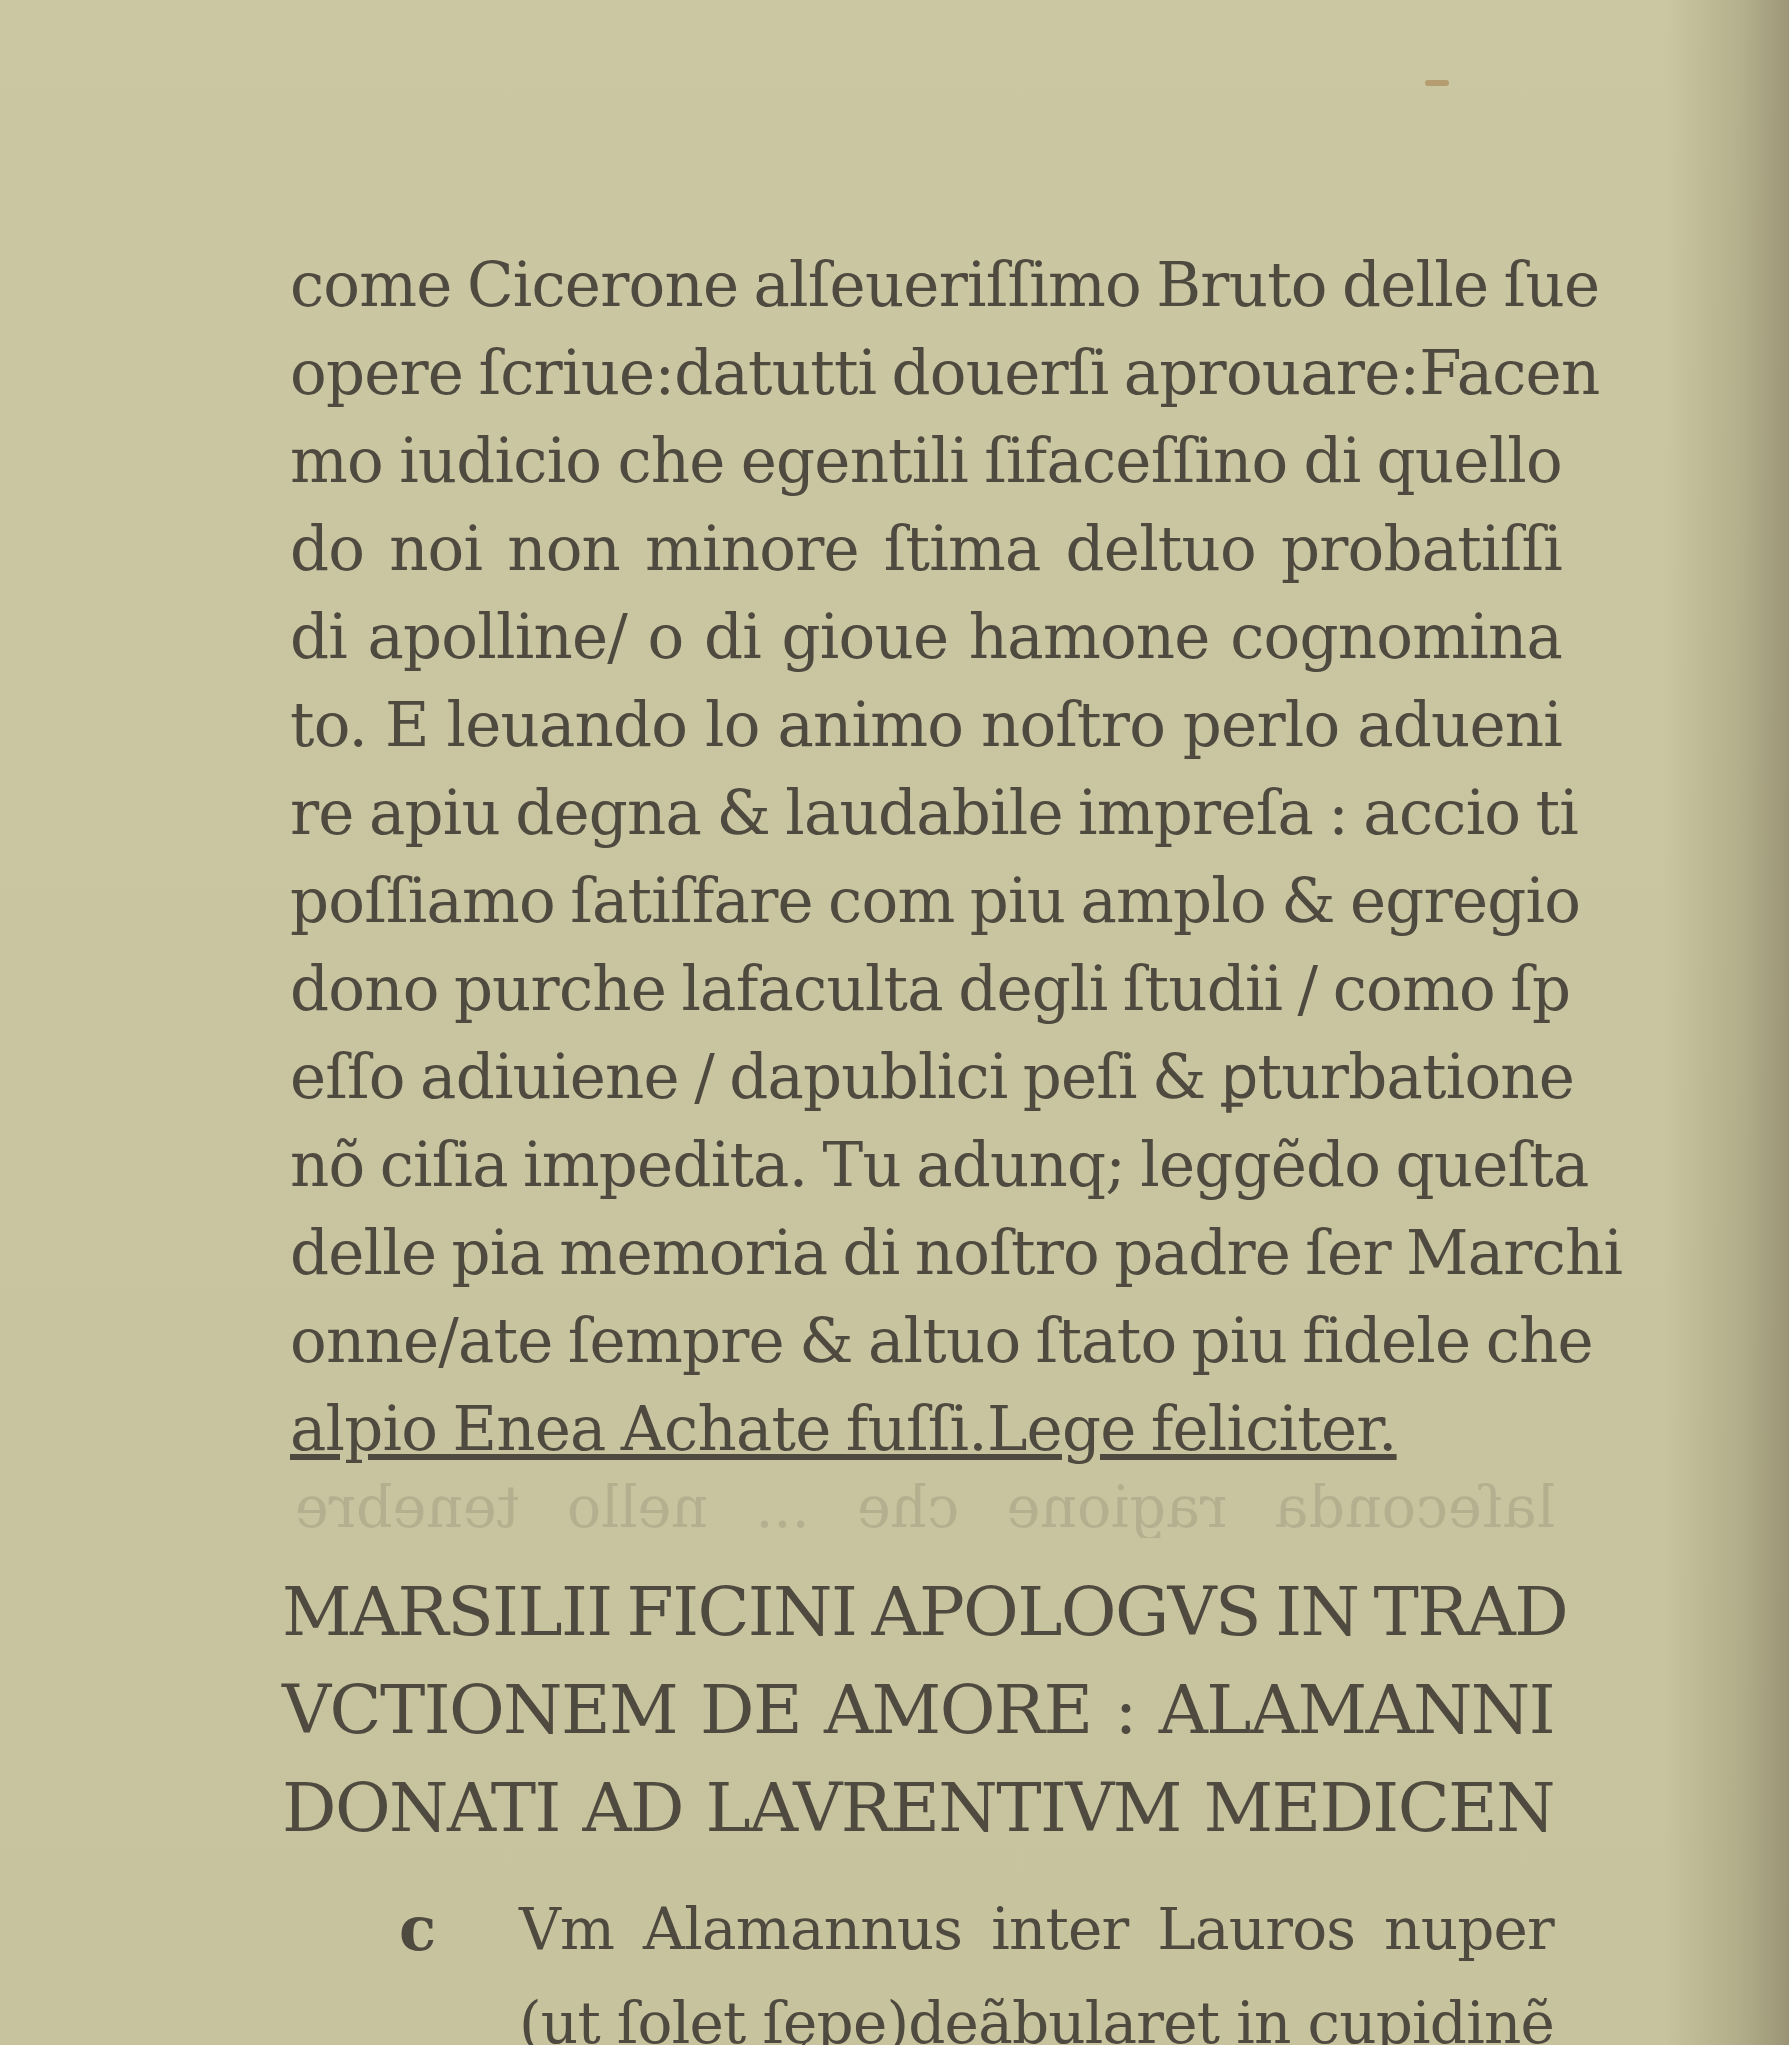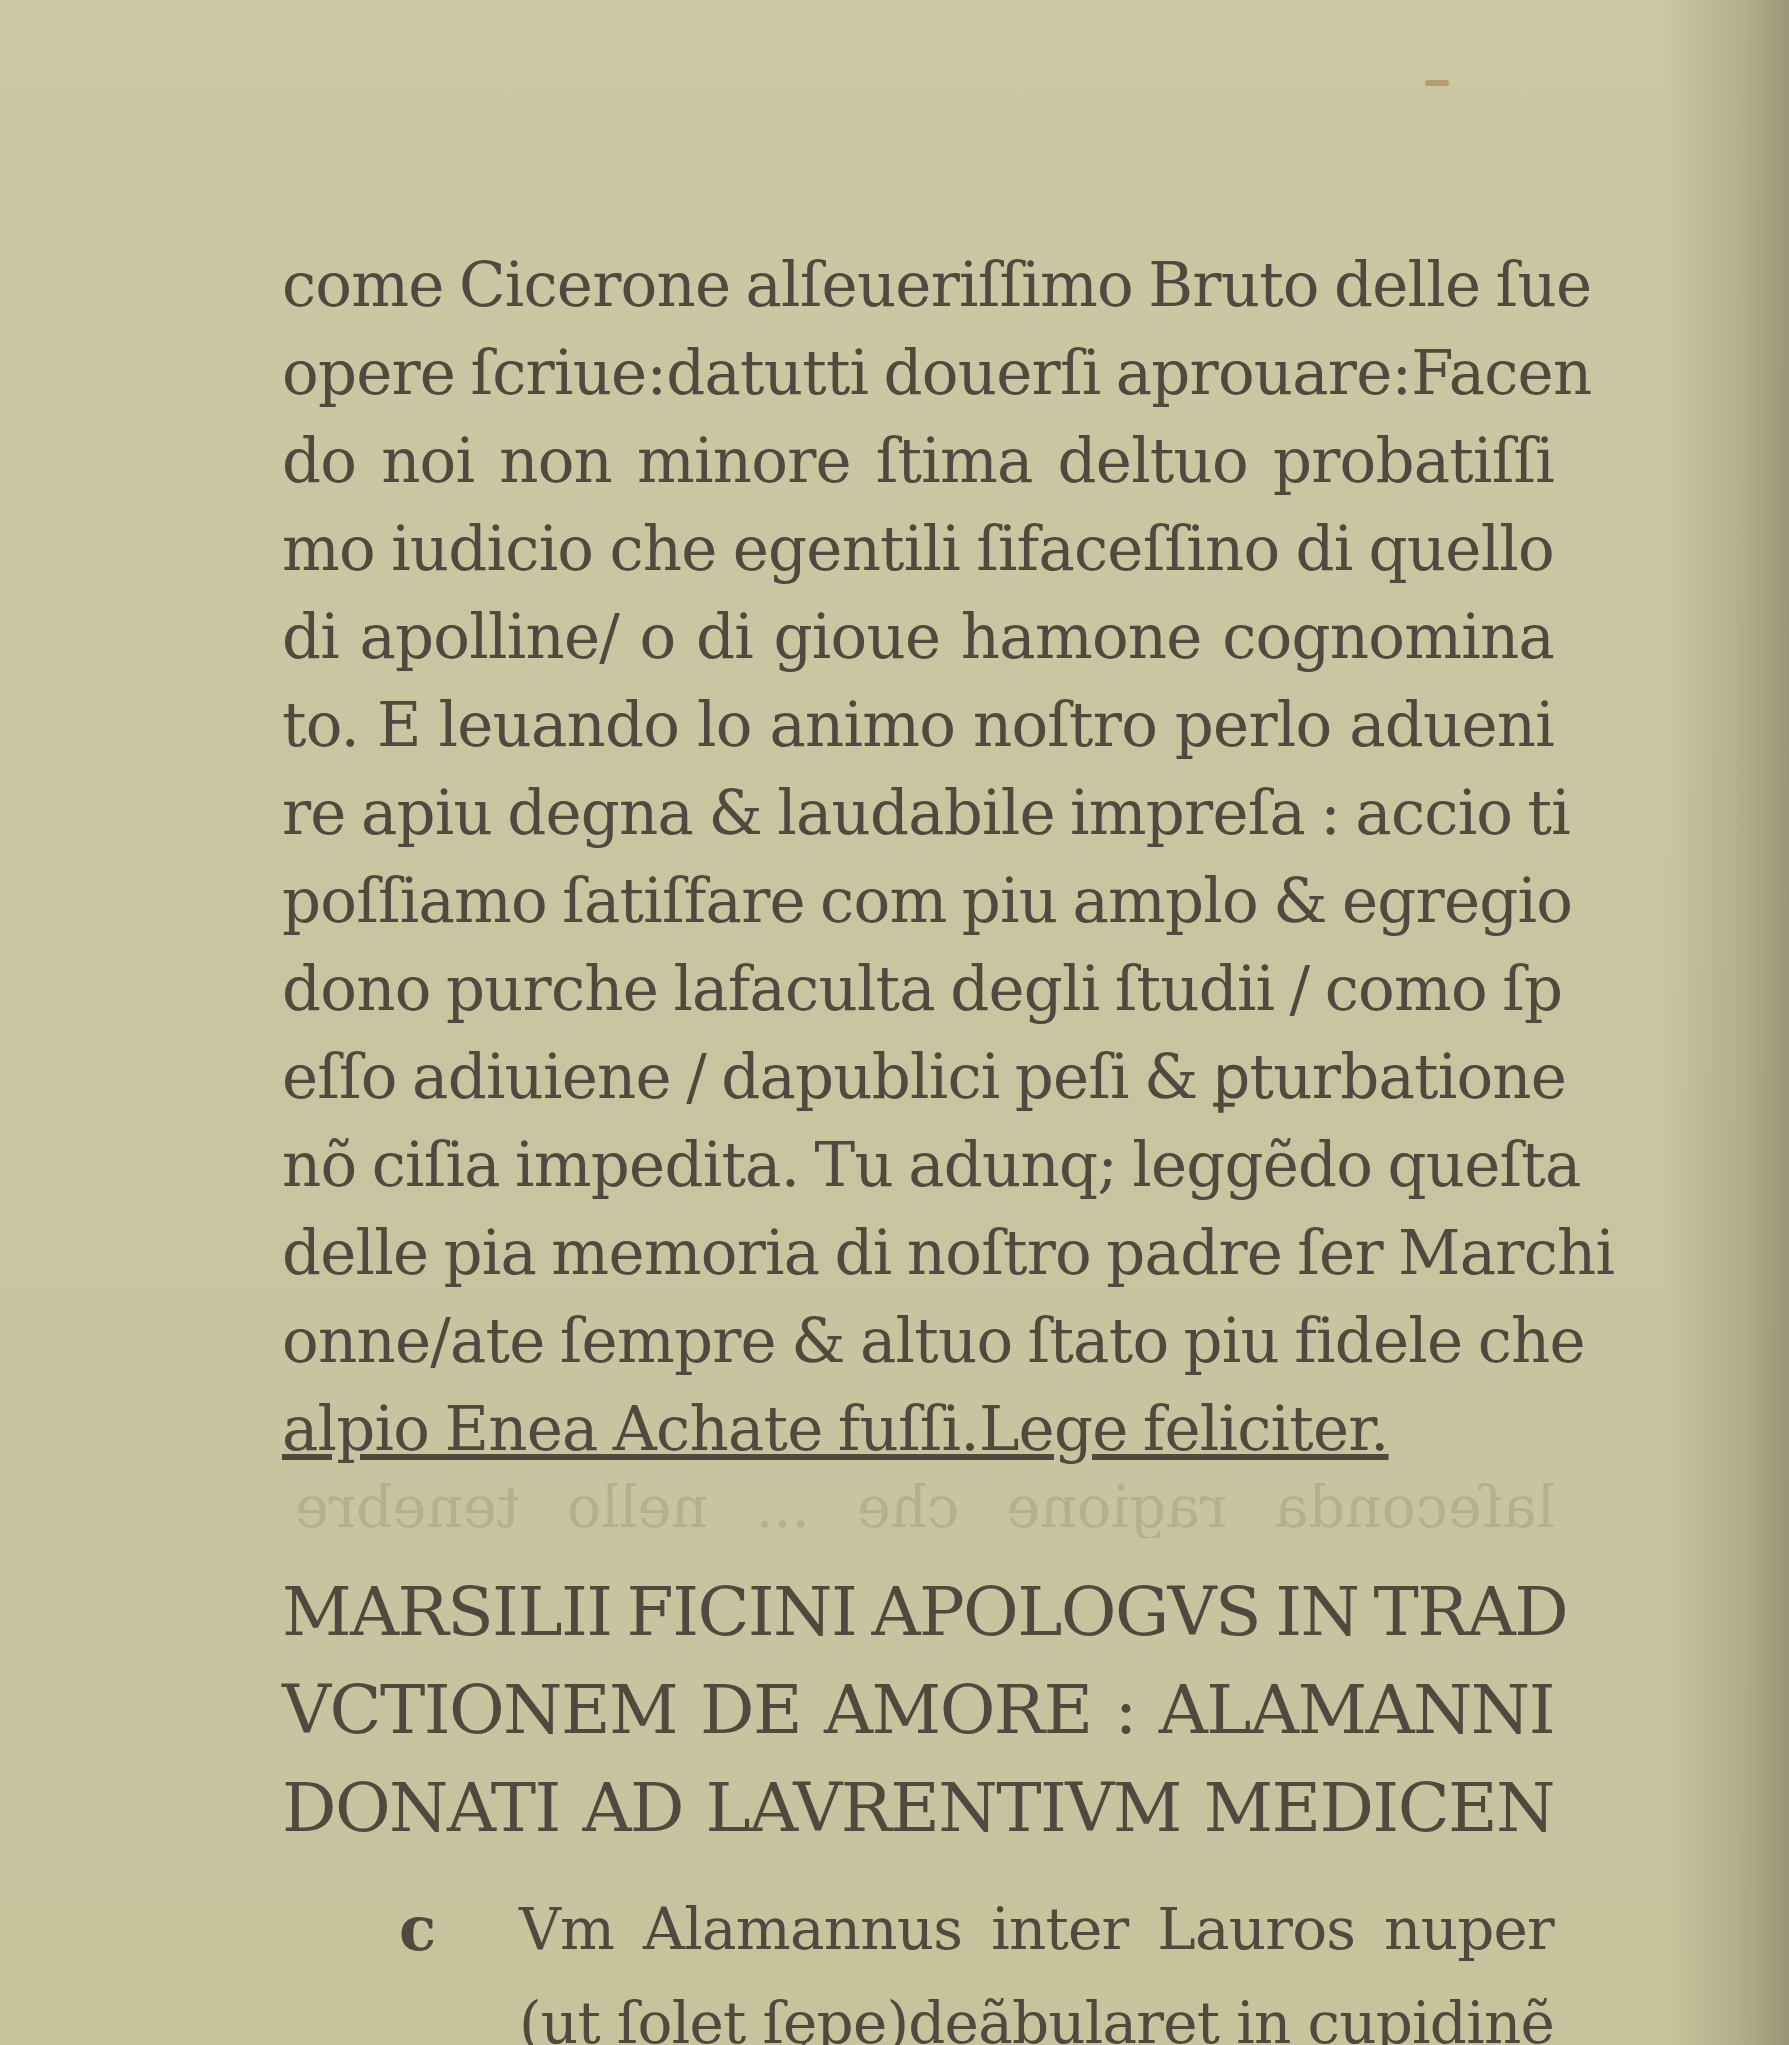--- a/index.html
+++ b/index.html
@@ -13,21 +13,21 @@
       linear-gradient(to right, rgba(0,0,0,0) 0%, rgba(0,0,0,0) 93%, rgba(90,80,50,0.18) 97%, rgba(70,60,40,0.35) 100%),
       linear-gradient(to bottom, #cbc7a2 0%, #c8c49f 50%, #c6c29c 100%);
     font-family: "DejaVu Serif", "Liberation Serif", serif;
     color: #4f4a3f;
   }
   .mark {
     position: absolute; left: 1425px; top: 80px; width: 24px; height: 5.7px;
     background: #b39569; border-radius: 2.9px; opacity: .85;
   }
   .textblock {
-    position: absolute; left: 282px; top: 241px; width: 1272px;
+    position: absolute; left: 290px; top: 241px; width: 1272px;
   }
   .line {
     display: block; height: 88px; line-height: 88px;
     font-size: 61px; white-space: nowrap;
     text-align: justify; text-align-last: justify;
     letter-spacing: -0.8px; word-spacing: -3.3px;
   }
   .line.last { text-align-last: left; text-decoration: underline; }
   .show-through {
     position: absolute; left: 295px; top: 1477px; width: 1260px;
@@ -62,22 +62,22 @@
 </head>
 <body>
 
 <div class="page">
 
   <div class="mark" title=""></div>
 
   <div class="textblock">
     <span class="line">come Cicerone alſeueriſſimo Bruto delle ſue</span>
     <span class="line">opere ſcriue:datutti douerſi aprouare:Facen</span>
+    <span class="line">mo iudicio che egentili ſifaceſſino di quello</span>
     <span class="line">do noi non minore ſtima deltuo probatiſſi</span>
-    <span class="line">mo iudicio che egentili ſifaceſſino di quello</span>
     <span class="line">di apolline/ o di gioue hamone cognomina</span>
     <span class="line">to. E leuando lo animo noſtro perlo adueni</span>
     <span class="line">re apiu degna &amp; laudabile impreſa : accio ti</span>
     <span class="line">poſſiamo ſatiſfare com piu amplo &amp; egregio</span>
     <span class="line">dono purche lafaculta degli ſtudii / como ſp</span>
     <span class="line">eſſo adiuiene / dapublici peſi &amp; ꝑturbatione</span>
     <span class="line">nõ ciſia impedita. Tu adunq; leggẽdo queſta</span>
     <span class="line">delle pia memoria di noſtro padre ſer Marchi</span>
     <span class="line">onne/ate ſempre &amp; altuo ſtato piu fidele che</span>
     <span class="line last">alpio Enea Achate fuſſi.Lege feliciter.</span>

